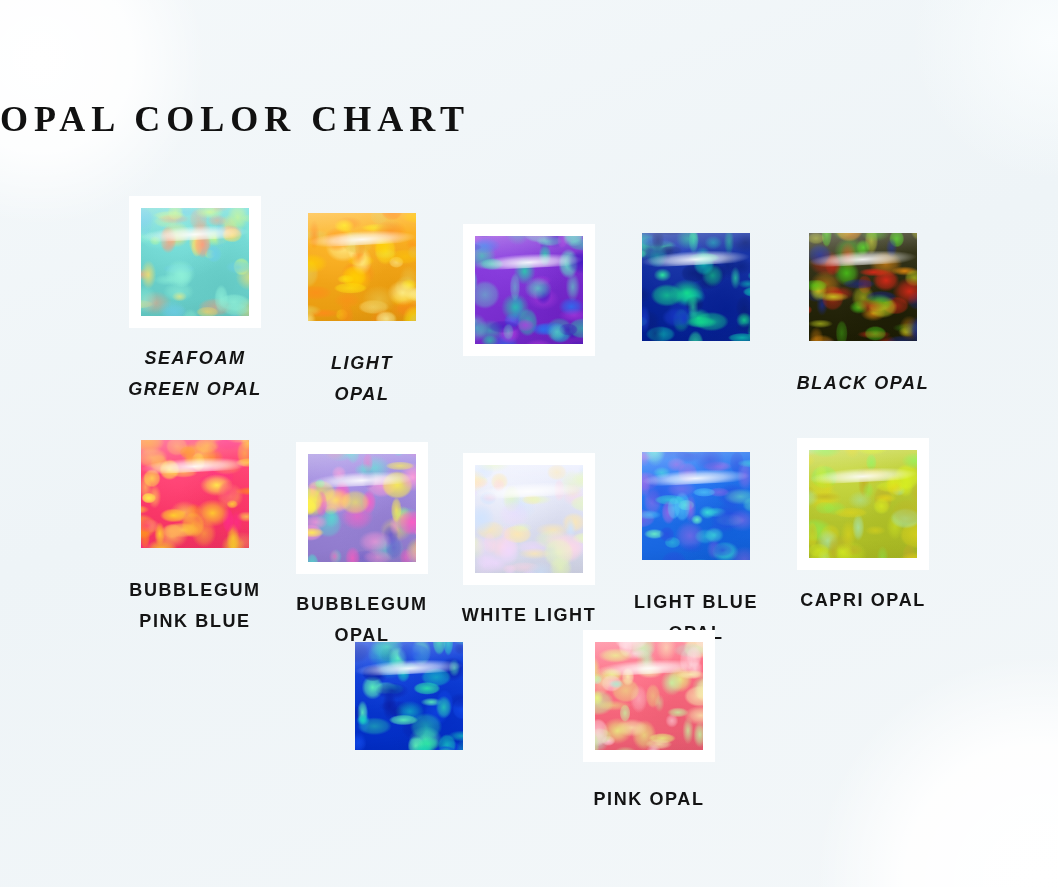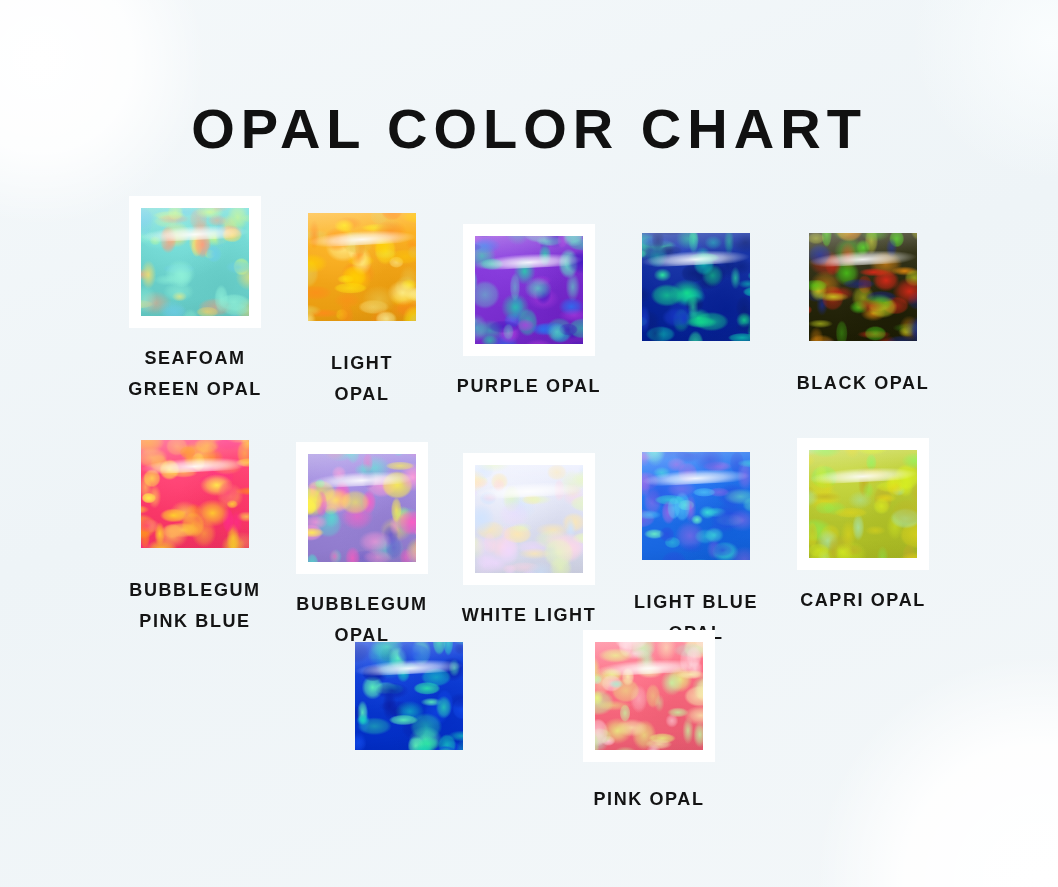--- a/index.html
+++ b/index.html
@@ -26,39 +26,39 @@
       radial-gradient(circle 200px at 1050px 40px, #fafdfe 0%, rgba(250,253,254,0) 70%),
       linear-gradient(160deg, #f4f8fa 0%, #eef4f7 45%, #f3f7f9 100%);
   }
 
   
   #chart-title {
     position: absolute;
     top: 101px;
     left: 0;
     width: 1058px;
-    text-align: center;
-    font-size: 56px;
+    font-size: 36px;
     font-weight: 700;
     letter-spacing: 6px;
     color: #111111;
     line-height: 1;
     white-space: nowrap;
+    font-family: Liberation Serif, serif;
   }
 
   
   .row {
     position: absolute;
     left: 0;
     width: 1058px;
     display: flex;
     justify-content: center;
     align-items: flex-start;
   }
-  #row-1 { top: 196px; }
+  #row-1 { top: 196px; font-style: italic; }
   #row-2 { top: 428px; }
   #row-3 { top: 630px; }
 
   .cell {
     width: 167px;
     display: flex;
     flex-direction: column;
     align-items: center;
   }
   #row-3 .cell { width: 240px; }
@@ -153,21 +153,20 @@
 OPAL</div>
     </div>
     <div class="cell">
       <div class="card" style="margin-top: 28px;">
         <div class="swatch" style="background: rgb(123, 47, 208);">
           <div class="flakes" style="background-image: radial-gradient(6.6% 15.4% at -4.4% 68.9%, rgba(43, 111, 240, 0.79) 0%, rgba(43, 111, 240, 0.435) 43%, rgba(43, 111, 240, 0) 78%), radial-gradient(6.3% 17.1% at 37% 47.4%, rgba(94, 232, 196, 0.51) 0%, rgba(94, 232, 196, 0.282) 57%, rgba(94, 232, 196, 0) 78%), radial-gradient(16.4% 13.6% at 58.4% 48.6%, rgba(94, 232, 196, 0.71) 0%, rgba(94, 232, 196, 0.392) 44%, rgba(94, 232, 196, 0) 78%), radial-gradient(17.7% 16.9% at 9.2% 54.4%, rgba(94, 232, 196, 0.53) 0%, rgba(94, 232, 196, 0.29) 60%, rgba(94, 232, 196, 0) 78%), radial-gradient(15.5% 6.6% at -4.6% 2.6%, rgba(178, 60, 224, 0.79) 0%, rgba(178, 60, 224, 0.435) 41%, rgba(178, 60, 224, 0) 78%), radial-gradient(19.4% 13.9% at 98.8% 24.2%, rgba(58, 24, 192, 0.8) 0%, rgba(58, 24, 192, 0.44) 50%, rgba(58, 24, 192, 0) 78%), radial-gradient(12.5% 8.5% at 91.1% 3.2%, rgba(94, 232, 196, 0.47) 0%, rgba(94, 232, 196, 0.26) 60%, rgba(94, 232, 196, 0) 78%), radial-gradient(18.3% 8.1% at 91.8% 73.3%, rgba(178, 60, 224, 0.6) 0%, rgba(178, 60, 224, 0.33) 41%, rgba(178, 60, 224, 0) 78%), radial-gradient(10.5% 7.2% at 13.5% 97.1%, rgba(33, 214, 168, 0.73) 0%, rgba(33, 214, 168, 0.4) 45%, rgba(33, 214, 168, 0) 78%), radial-gradient(10.9% 10.8% at 75.8% 88.8%, rgba(94, 232, 196, 0.64) 0%, rgba(94, 232, 196, 0.353) 44%, rgba(94, 232, 196, 0) 78%), radial-gradient(6.7% 9.9% at 30.9% 88.7%, rgba(94, 232, 196, 0.5) 0%, rgba(94, 232, 196, 0.275) 57%, rgba(94, 232, 196, 0) 78%), radial-gradient(15.7% 5% at -5.6% 10.3%, rgba(58, 24, 192, 0.45) 0%, rgba(58, 24, 192, 0.247) 62%, rgba(58, 24, 192, 0) 78%), radial-gradient(11.5% 7.4% at 86.4% 86.6%, rgba(58, 24, 192, 0.7) 0%, rgba(58, 24, 192, 0.384) 63%, rgba(58, 24, 192, 0) 78%), radial-gradient(18.4% 8.3% at 71% 85.8%, rgba(43, 111, 240, 0.63) 0%, rgba(43, 111, 240, 0.345) 54%, rgba(43, 111, 240, 0) 78%), radial-gradient(19.1% 7.7% at 26.6% 84.1%, rgba(58, 24, 192, 0.58) 0%, rgba(58, 24, 192, 0.318) 59%, rgba(58, 24, 192, 0) 78%), radial-gradient(19.8% 9.5% at 8.6% 8.9%, rgba(43, 111, 240, 0.78) 0%, rgba(43, 111, 240, 0.427) 43%, rgba(43, 111, 240, 0) 78%), radial-gradient(12.9% 11.8% at 31.5% 90.7%, rgba(178, 60, 224, 0.93) 0%, rgba(178, 60, 224, 0.51) 45%, rgba(178, 60, 224, 0) 78%), radial-gradient(14.4% 6.6% at 7.9% -4%, rgba(58, 24, 192, 0.69) 0%, rgba(58, 24, 192, 0.38) 57%, rgba(58, 24, 192, 0) 78%), radial-gradient(20.9% 8.9% at 55.9% -5.1%, rgba(178, 60, 224, 0.54) 0%, rgba(178, 60, 224, 0.298) 52%, rgba(178, 60, 224, 0) 78%), radial-gradient(9.8% 13.1% at 63.3% 53.5%, rgba(58, 24, 192, 0.89) 0%, rgba(58, 24, 192, 0.49) 48%, rgba(58, 24, 192, 0) 78%), radial-gradient(16.8% 16.9% at 37.2% 66%, rgba(33, 214, 168, 0.78) 0%, rgba(33, 214, 168, 0.427) 43%, rgba(33, 214, 168, 0) 78%), radial-gradient(19% 13.1% at 63.3% 58.2%, rgba(178, 60, 224, 0.56) 0%, rgba(178, 60, 224, 0.31) 43%, rgba(178, 60, 224, 0) 78%), radial-gradient(16.4% 15.2% at 78.2% 87.4%, rgba(33, 214, 168, 0.56) 0%, rgba(33, 214, 168, 0.31) 61%, rgba(33, 214, 168, 0) 78%), radial-gradient(6.2% 9% at 80.9% 4.1%, rgba(178, 60, 224, 0.52) 0%, rgba(178, 60, 224, 0.286) 62%, rgba(178, 60, 224, 0) 78%), radial-gradient(12.9% 16.6% at 1.6% 85%, rgba(94, 232, 196, 0.59) 0%, rgba(94, 232, 196, 0.325) 43%, rgba(94, 232, 196, 0) 78%), radial-gradient(10.7% 7.8% at 46.8% 82.6%, rgba(178, 60, 224, 0.82) 0%, rgba(178, 60, 224, 0.45) 50%, rgba(178, 60, 224, 0) 78%), radial-gradient(10.4% 8.9% at 34.8% 78.1%, rgba(43, 111, 240, 0.59) 0%, rgba(43, 111, 240, 0.325) 59%, rgba(43, 111, 240, 0) 78%), radial-gradient(17% 12.3% at 99.5% 85.5%, rgba(33, 214, 168, 0.66) 0%, rgba(33, 214, 168, 0.365) 64%, rgba(33, 214, 168, 0) 78%), radial-gradient(11.6% 7.8% at 78.8% 92.9%, rgba(43, 111, 240, 0.75) 0%, rgba(43, 111, 240, 0.41) 58%, rgba(43, 111, 240, 0) 78%), radial-gradient(18.1% 12.9% at 13.5% 87.6%, rgba(33, 214, 168, 0.57) 0%, rgba(33, 214, 168, 0.314) 44%, rgba(33, 214, 168, 0) 78%), radial-gradient(12.2% 17.8% at 86.5% 25.6%, rgba(94, 232, 196, 0.93) 0%, rgba(94, 232, 196, 0.51) 55%, rgba(94, 232, 196, 0) 78%), radial-gradient(13% 16.2% at 46% 32.6%, rgba(33, 214, 168, 0.86) 0%, rgba(33, 214, 168, 0.475) 39%, rgba(33, 214, 168, 0) 78%), radial-gradient(8.4% 15.1% at -3.9% 41.9%, rgba(94, 232, 196, 0.75) 0%, rgba(94, 232, 196, 0.41) 52%, rgba(94, 232, 196, 0) 78%), radial-gradient(11.7% 5% at 88.8% 91.6%, rgba(58, 24, 192, 0.72) 0%, rgba(58, 24, 192, 0.396) 40%, rgba(58, 24, 192, 0) 78%), radial-gradient(8.6% 17.3% at 90.5% 47.1%, rgba(94, 232, 196, 0.61) 0%, rgba(94, 232, 196, 0.337) 43%, rgba(94, 232, 196, 0) 78%), radial-gradient(15.2% 8% at -2% 84.7%, rgba(58, 24, 192, 0.8) 0%, rgba(58, 24, 192, 0.44) 42%, rgba(58, 24, 192, 0) 78%), radial-gradient(6.7% 6.5% at -2.9% 79.1%, rgba(94, 232, 196, 0.5) 0%, rgba(94, 232, 196, 0.275) 43%, rgba(94, 232, 196, 0) 78%), radial-gradient(7.9% 15% at 39% 66%, rgba(43, 111, 240, 0.52) 0%, rgba(43, 111, 240, 0.286) 49%, rgba(43, 111, 240, 0) 78%), radial-gradient(15.7% 17.9% at 28.2% 102.5%, rgba(43, 111, 240, 0.72) 0%, rgba(43, 111, 240, 0.396) 50%, rgba(43, 111, 240, 0) 78%), radial-gradient(7.7% 6.8% at 33.9% 78.2%, rgba(178, 60, 224, 0.66) 0%, rgba(178, 60, 224, 0.365) 46%, rgba(178, 60, 224, 0) 78%), radial-gradient(7.8% 13.1% at 64.8% 17.8%, rgba(33, 214, 168, 0.82) 0%, rgba(33, 214, 168, 0.45) 48%, rgba(33, 214, 168, 0) 78%), radial-gradient(14.2% 17.8% at 90.8% -5.7%, rgba(94, 232, 196, 0.79) 0%, rgba(94, 232, 196, 0.435) 62%, rgba(94, 232, 196, 0) 78%), radial-gradient(20.7% 11.6% at 60.5% -2.9%, rgba(178, 60, 224, 0.48) 0%, rgba(178, 60, 224, 0.263) 48%, rgba(178, 60, 224, 0) 78%), radial-gradient(13% 17% at 73.9% -1.4%, rgba(58, 24, 192, 0.69) 0%, rgba(58, 24, 192, 0.38) 47%, rgba(58, 24, 192, 0) 78%), radial-gradient(17.7% 10.2% at 58.6% 103.4%, rgba(178, 60, 224, 0.78) 0%, rgba(178, 60, 224, 0.427) 48%, rgba(178, 60, 224, 0) 78%), radial-gradient(14.3% 7.7% at 63.2% 86.4%, rgba(43, 111, 240, 0.95) 0%, rgba(43, 111, 240, 0.52) 48%, rgba(43, 111, 240, 0) 78%), radial-gradient(14.4% 7.2% at 15.7% 26%, rgba(33, 214, 168, 0.8) 0%, rgba(33, 214, 168, 0.44) 56%, rgba(33, 214, 168, 0) 78%), radial-gradient(16.6% 10.1% at 96.5% 104.6%, rgba(58, 24, 192, 0.5) 0%, rgba(58, 24, 192, 0.275) 55%, rgba(58, 24, 192, 0) 78%), radial-gradient(15.6% 6.5% at 68.6% 4.5%, rgba(94, 232, 196, 0.88) 0%, rgba(94, 232, 196, 0.482) 52%, rgba(94, 232, 196, 0) 78%), radial-gradient(18.3% 10.1% at 59.3% -1.6%, rgba(94, 232, 196, 0.8) 0%, rgba(94, 232, 196, 0.44) 55%, rgba(94, 232, 196, 0) 78%), radial-gradient(16.8% 16.6% at 6.4% 18.6%, rgba(33, 214, 168, 0.69) 0%, rgba(33, 214, 168, 0.38) 43%, rgba(33, 214, 168, 0) 78%), radial-gradient(6.4% 15.6% at 64.7% 7.3%, rgba(58, 24, 192, 0.62) 0%, rgba(58, 24, 192, 0.34) 48%, rgba(58, 24, 192, 0) 78%), radial-gradient(12.3% 16.9% at 48.6% 79.9%, rgba(33, 214, 168, 0.68) 0%, rgba(33, 214, 168, 0.373) 60%, rgba(33, 214, 168, 0) 78%), radial-gradient(12% 6.1% at 61.7% 41.1%, rgba(178, 60, 224, 0.46) 0%, rgba(178, 60, 224, 0.255) 48%, rgba(178, 60, 224, 0) 78%), radial-gradient(15.1% 11.1% at 89.2% 65.4%, rgba(43, 111, 240, 0.9) 0%, rgba(43, 111, 240, 0.494) 46%, rgba(43, 111, 240, 0) 78%), radial-gradient(19.5% 7.5% at 101.2% 7.9%, rgba(33, 214, 168, 0.59) 0%, rgba(33, 214, 168, 0.325) 61%, rgba(33, 214, 168, 0) 78%), radial-gradient(12.1% 6% at 21.8% -2.3%, rgba(178, 60, 224, 0.64) 0%, rgba(178, 60, 224, 0.353) 39%, rgba(178, 60, 224, 0) 78%), radial-gradient(15.5% 17.2% at 39.7% -4.8%, rgba(33, 214, 168, 0.46) 0%, rgba(33, 214, 168, 0.255) 41%, rgba(33, 214, 168, 0) 78%), radial-gradient(80% 60% at 30% 25%, rgba(145, 69, 230, 0.55) 0%, rgba(123, 47, 208, 0) 70%), radial-gradient(70% 70% at 78% 72%, rgba(103, 27, 188, 0.5) 0%, rgba(123, 47, 208, 0) 72%), linear-gradient(151deg, rgb(137, 61, 222) 0%, rgb(123, 47, 208) 48%, rgb(109, 33, 194) 100%);"></div>
           <div class="gloss"></div>
           <div class="sheen"></div>
         </div>
       </div>
-      <div class="label">PURPLE OPAL</div>
     </div>
     <div class="cell">
       <div class="card" style="background: transparent; margin-top: 25px;">
         <div class="swatch" style="background: rgb(14, 42, 156);">
           <div class="flakes" style="background-image: radial-gradient(18% 12.5% at 95.8% 8.8%, rgba(10, 30, 120, 0.79) 0%, rgba(10, 30, 120, 0.435) 39%, rgba(10, 30, 120, 0) 78%), radial-gradient(15.2% 5.9% at 98% 87.9%, rgba(10, 30, 120, 0.52) 0%, rgba(10, 30, 120, 0.286) 54%, rgba(10, 30, 120, 0) 78%), radial-gradient(15.3% 10.8% at -3.7% 57.2%, rgba(10, 30, 120, 0.91) 0%, rgba(10, 30, 120, 0.5) 38%, rgba(10, 30, 120, 0) 78%), radial-gradient(7.5% 11% at 39% 79.2%, rgba(24, 56, 200, 0.85) 0%, rgba(24, 56, 200, 0.467) 39%, rgba(24, 56, 200, 0) 78%), radial-gradient(12.6% 13.2% at 57.3% 29.1%, rgba(10, 194, 180, 0.8) 0%, rgba(10, 194, 180, 0.44) 56%, rgba(10, 194, 180, 0) 78%), radial-gradient(20.4% 16.6% at 41.6% 55.6%, rgba(20, 224, 140, 0.94) 0%, rgba(20, 224, 140, 0.518) 39%, rgba(20, 224, 140, 0) 78%), radial-gradient(10.4% 13.3% at 105.4% 90.1%, rgba(20, 224, 140, 0.71) 0%, rgba(20, 224, 140, 0.392) 59%, rgba(20, 224, 140, 0) 78%), radial-gradient(19.5% 8.6% at 25.9% -4.2%, rgba(10, 30, 120, 0.71) 0%, rgba(10, 30, 120, 0.392) 62%, rgba(10, 30, 120, 0) 78%), radial-gradient(7.3% 16.1% at 2.2% 79.4%, rgba(24, 56, 200, 0.88) 0%, rgba(24, 56, 200, 0.482) 47%, rgba(24, 56, 200, 0) 78%), radial-gradient(9.6% 9.5% at 94.6% 80.7%, rgba(20, 224, 140, 0.82) 0%, rgba(20, 224, 140, 0.45) 44%, rgba(20, 224, 140, 0) 78%), radial-gradient(6.6% 15.7% at 47.2% 68.4%, rgba(46, 240, 160, 0.57) 0%, rgba(46, 240, 160, 0.314) 39%, rgba(46, 240, 160, 0) 78%), radial-gradient(10.6% 8% at 19% 38.9%, rgba(46, 240, 160, 0.93) 0%, rgba(46, 240, 160, 0.51) 38%, rgba(46, 240, 160, 0) 78%), radial-gradient(13% 13.6% at 65.4% 39.4%, rgba(20, 224, 140, 0.61) 0%, rgba(20, 224, 140, 0.337) 49%, rgba(20, 224, 140, 0) 78%), radial-gradient(14.2% 12.8% at 42.5% 5.4%, rgba(20, 224, 140, 0.53) 0%, rgba(20, 224, 140, 0.29) 39%, rgba(20, 224, 140, 0) 78%), radial-gradient(14.5% 11.3% at 47.4% 37.3%, rgba(10, 30, 120, 0.75) 0%, rgba(10, 30, 120, 0.41) 63%, rgba(10, 30, 120, 0) 78%), radial-gradient(10.5% 15.2% at 12.1% 93%, rgba(10, 30, 120, 0.63) 0%, rgba(10, 30, 120, 0.345) 38%, rgba(10, 30, 120, 0) 78%), radial-gradient(19.6% 17.2% at 41.8% 15.4%, rgba(24, 56, 200, 0.46) 0%, rgba(24, 56, 200, 0.255) 61%, rgba(24, 56, 200, 0) 78%), radial-gradient(18.7% 16.7% at 14.6% 16.9%, rgba(10, 30, 120, 0.45) 0%, rgba(10, 30, 120, 0.247) 50%, rgba(10, 30, 120, 0) 78%), radial-gradient(8.2% 12.2% at 95.2% 75.6%, rgba(10, 30, 120, 0.54) 0%, rgba(10, 30, 120, 0.298) 44%, rgba(10, 30, 120, 0) 78%), radial-gradient(20.8% 11.5% at 64.2% 82%, rgba(20, 224, 140, 0.64) 0%, rgba(20, 224, 140, 0.353) 60%, rgba(20, 224, 140, 0) 78%), radial-gradient(12.9% 14.1% at 14% 21.1%, rgba(10, 194, 180, 0.79) 0%, rgba(10, 194, 180, 0.435) 44%, rgba(10, 194, 180, 0) 78%), radial-gradient(7.7% 14.6% at 14.8% 5.9%, rgba(10, 30, 120, 0.89) 0%, rgba(10, 30, 120, 0.49) 50%, rgba(10, 30, 120, 0) 78%), radial-gradient(9.9% 16.6% at 49.5% 103.3%, rgba(46, 240, 160, 0.77) 0%, rgba(46, 240, 160, 0.424) 59%, rgba(46, 240, 160, 0) 78%), radial-gradient(13.7% 5.6% at 26.9% 16.2%, rgba(10, 30, 120, 0.84) 0%, rgba(10, 30, 120, 0.463) 61%, rgba(10, 30, 120, 0) 78%), radial-gradient(9% 5.9% at 55.7% 17.5%, rgba(10, 194, 180, 0.52) 0%, rgba(10, 194, 180, 0.286) 42%, rgba(10, 194, 180, 0) 78%), radial-gradient(18.9% 6% at 57.5% 22.9%, rgba(20, 224, 140, 0.88) 0%, rgba(20, 224, 140, 0.482) 56%, rgba(20, 224, 140, 0) 78%), radial-gradient(16.4% 11.4% at 31.2% 78.2%, rgba(24, 56, 200, 0.84) 0%, rgba(24, 56, 200, 0.463) 54%, rgba(24, 56, 200, 0) 78%), radial-gradient(6.4% 6.9% at 42.3% -4.7%, rgba(46, 240, 160, 0.93) 0%, rgba(46, 240, 160, 0.51) 49%, rgba(46, 240, 160, 0) 78%), radial-gradient(14.9% 5.9% at 60.4% 47.8%, rgba(10, 30, 120, 0.56) 0%, rgba(10, 30, 120, 0.31) 48%, rgba(10, 30, 120, 0) 78%), radial-gradient(10.4% 6.5% at -2.9% 81.9%, rgba(46, 240, 160, 0.46) 0%, rgba(46, 240, 160, 0.255) 62%, rgba(46, 240, 160, 0) 78%), radial-gradient(6.3% 15.6% at 80.6% 8%, rgba(20, 224, 140, 0.49) 0%, rgba(20, 224, 140, 0.27) 43%, rgba(20, 224, 140, 0) 78%), radial-gradient(10.6% 14.4% at 36.3% 81%, rgba(20, 224, 140, 0.46) 0%, rgba(20, 224, 140, 0.255) 53%, rgba(20, 224, 140, 0) 78%), radial-gradient(18.4% 6.1% at 12.7% 8.2%, rgba(24, 56, 200, 0.63) 0%, rgba(24, 56, 200, 0.345) 61%, rgba(24, 56, 200, 0) 78%), radial-gradient(12.2% 5.5% at 98.2% 47.2%, rgba(10, 194, 180, 0.64) 0%, rgba(10, 194, 180, 0.353) 40%, rgba(10, 194, 180, 0) 78%), radial-gradient(11.7% 10.4% at 48.5% 65.9%, rgba(10, 30, 120, 0.89) 0%, rgba(10, 30, 120, 0.49) 54%, rgba(10, 30, 120, 0) 78%), radial-gradient(19.3% 6.9% at 54.5% 82.7%, rgba(20, 224, 140, 0.75) 0%, rgba(20, 224, 140, 0.41) 52%, rgba(20, 224, 140, 0) 78%), radial-gradient(6.3% 13.5% at 86.5% 41.7%, rgba(46, 240, 160, 0.64) 0%, rgba(46, 240, 160, 0.353) 40%, rgba(46, 240, 160, 0) 78%), radial-gradient(13.6% 10.3% at 91.6% 31%, rgba(10, 30, 120, 0.56) 0%, rgba(10, 30, 120, 0.31) 44%, rgba(10, 30, 120, 0) 78%), radial-gradient(10.6% 8.4% at 66% 8.9%, rgba(10, 194, 180, 0.53) 0%, rgba(10, 194, 180, 0.29) 41%, rgba(10, 194, 180, 0) 78%), radial-gradient(15.3% 11.8% at 52.1% 78.7%, rgba(20, 224, 140, 0.86) 0%, rgba(20, 224, 140, 0.475) 44%, rgba(20, 224, 140, 0) 78%), radial-gradient(19.4% 13.5% at 23.1% 57.7%, rgba(20, 224, 140, 0.75) 0%, rgba(20, 224, 140, 0.41) 58%, rgba(20, 224, 140, 0) 78%), radial-gradient(9.9% 15.4% at 94.4% 69.6%, rgba(10, 30, 120, 0.69) 0%, rgba(10, 30, 120, 0.38) 54%, rgba(10, 30, 120, 0) 78%), radial-gradient(20.5% 12% at 39.5% 71.6%, rgba(24, 56, 200, 0.52) 0%, rgba(24, 56, 200, 0.286) 58%, rgba(24, 56, 200, 0) 78%), radial-gradient(9.8% 15.4% at 79.3% 30.3%, rgba(10, 30, 120, 0.58) 0%, rgba(10, 30, 120, 0.318) 48%, rgba(10, 30, 120, 0) 78%), radial-gradient(6.8% 5.7% at 89.6% 6.3%, rgba(24, 56, 200, 0.49) 0%, rgba(24, 56, 200, 0.27) 50%, rgba(24, 56, 200, 0) 78%), radial-gradient(18.1% 7.2% at 17.9% 11.8%, rgba(46, 240, 160, 0.78) 0%, rgba(46, 240, 160, 0.427) 42%, rgba(46, 240, 160, 0) 78%), radial-gradient(14% 6.2% at -5.9% 19.2%, rgba(46, 240, 160, 0.77) 0%, rgba(46, 240, 160, 0.424) 59%, rgba(46, 240, 160, 0) 78%), radial-gradient(6.3% 15.2% at 47.7% 7.2%, rgba(46, 240, 160, 0.86) 0%, rgba(46, 240, 160, 0.475) 53%, rgba(46, 240, 160, 0) 78%), radial-gradient(7.6% 13.7% at 2.6% 14.1%, rgba(20, 224, 140, 0.48) 0%, rgba(20, 224, 140, 0.263) 42%, rgba(20, 224, 140, 0) 78%), radial-gradient(19.9% 15.7% at 63.1% 37.5%, rgba(10, 30, 120, 0.94) 0%, rgba(10, 30, 120, 0.518) 58%, rgba(10, 30, 120, 0) 78%), radial-gradient(13.4% 6.3% at 103.7% 54.5%, rgba(10, 194, 180, 0.95) 0%, rgba(10, 194, 180, 0.52) 60%, rgba(10, 194, 180, 0) 78%), radial-gradient(19.2% 11.7% at -0.7% 7.8%, rgba(10, 194, 180, 0.75) 0%, rgba(10, 194, 180, 0.41) 48%, rgba(10, 194, 180, 0) 78%), radial-gradient(16.8% 5.7% at 92.6% 97%, rgba(10, 194, 180, 0.89) 0%, rgba(10, 194, 180, 0.49) 62%, rgba(10, 194, 180, 0) 78%), radial-gradient(6.1% 8.2% at 27.5% 105.9%, rgba(20, 224, 140, 0.49) 0%, rgba(20, 224, 140, 0.27) 54%, rgba(20, 224, 140, 0) 78%), radial-gradient(17.5% 9.7% at 17.2% 93.7%, rgba(10, 194, 180, 0.72) 0%, rgba(10, 194, 180, 0.396) 61%, rgba(10, 194, 180, 0) 78%), radial-gradient(16.9% 12.3% at 3.3% 80.5%, rgba(10, 30, 120, 0.61) 0%, rgba(10, 30, 120, 0.337) 55%, rgba(10, 30, 120, 0) 78%), radial-gradient(18.2% 11.2% at 45% 59%, rgba(10, 194, 180, 0.93) 0%, rgba(10, 194, 180, 0.51) 42%, rgba(10, 194, 180, 0) 78%), radial-gradient(7% 5.4% at 103% 39.5%, rgba(10, 194, 180, 0.68) 0%, rgba(10, 194, 180, 0.373) 48%, rgba(10, 194, 180, 0) 78%), radial-gradient(80% 60% at 30% 25%, rgba(36, 64, 178, 0.55) 0%, rgba(14, 42, 156, 0) 70%), radial-gradient(70% 70% at 78% 72%, rgba(0, 22, 136, 0.5) 0%, rgba(14, 42, 156, 0) 72%), linear-gradient(208deg, rgb(28, 56, 170) 0%, rgb(14, 42, 156) 48%, rgb(0, 28, 142) 100%);"></div>
           <div class="gloss"></div>
           <div class="sheen"></div>
         </div>
       </div>
     </div>

